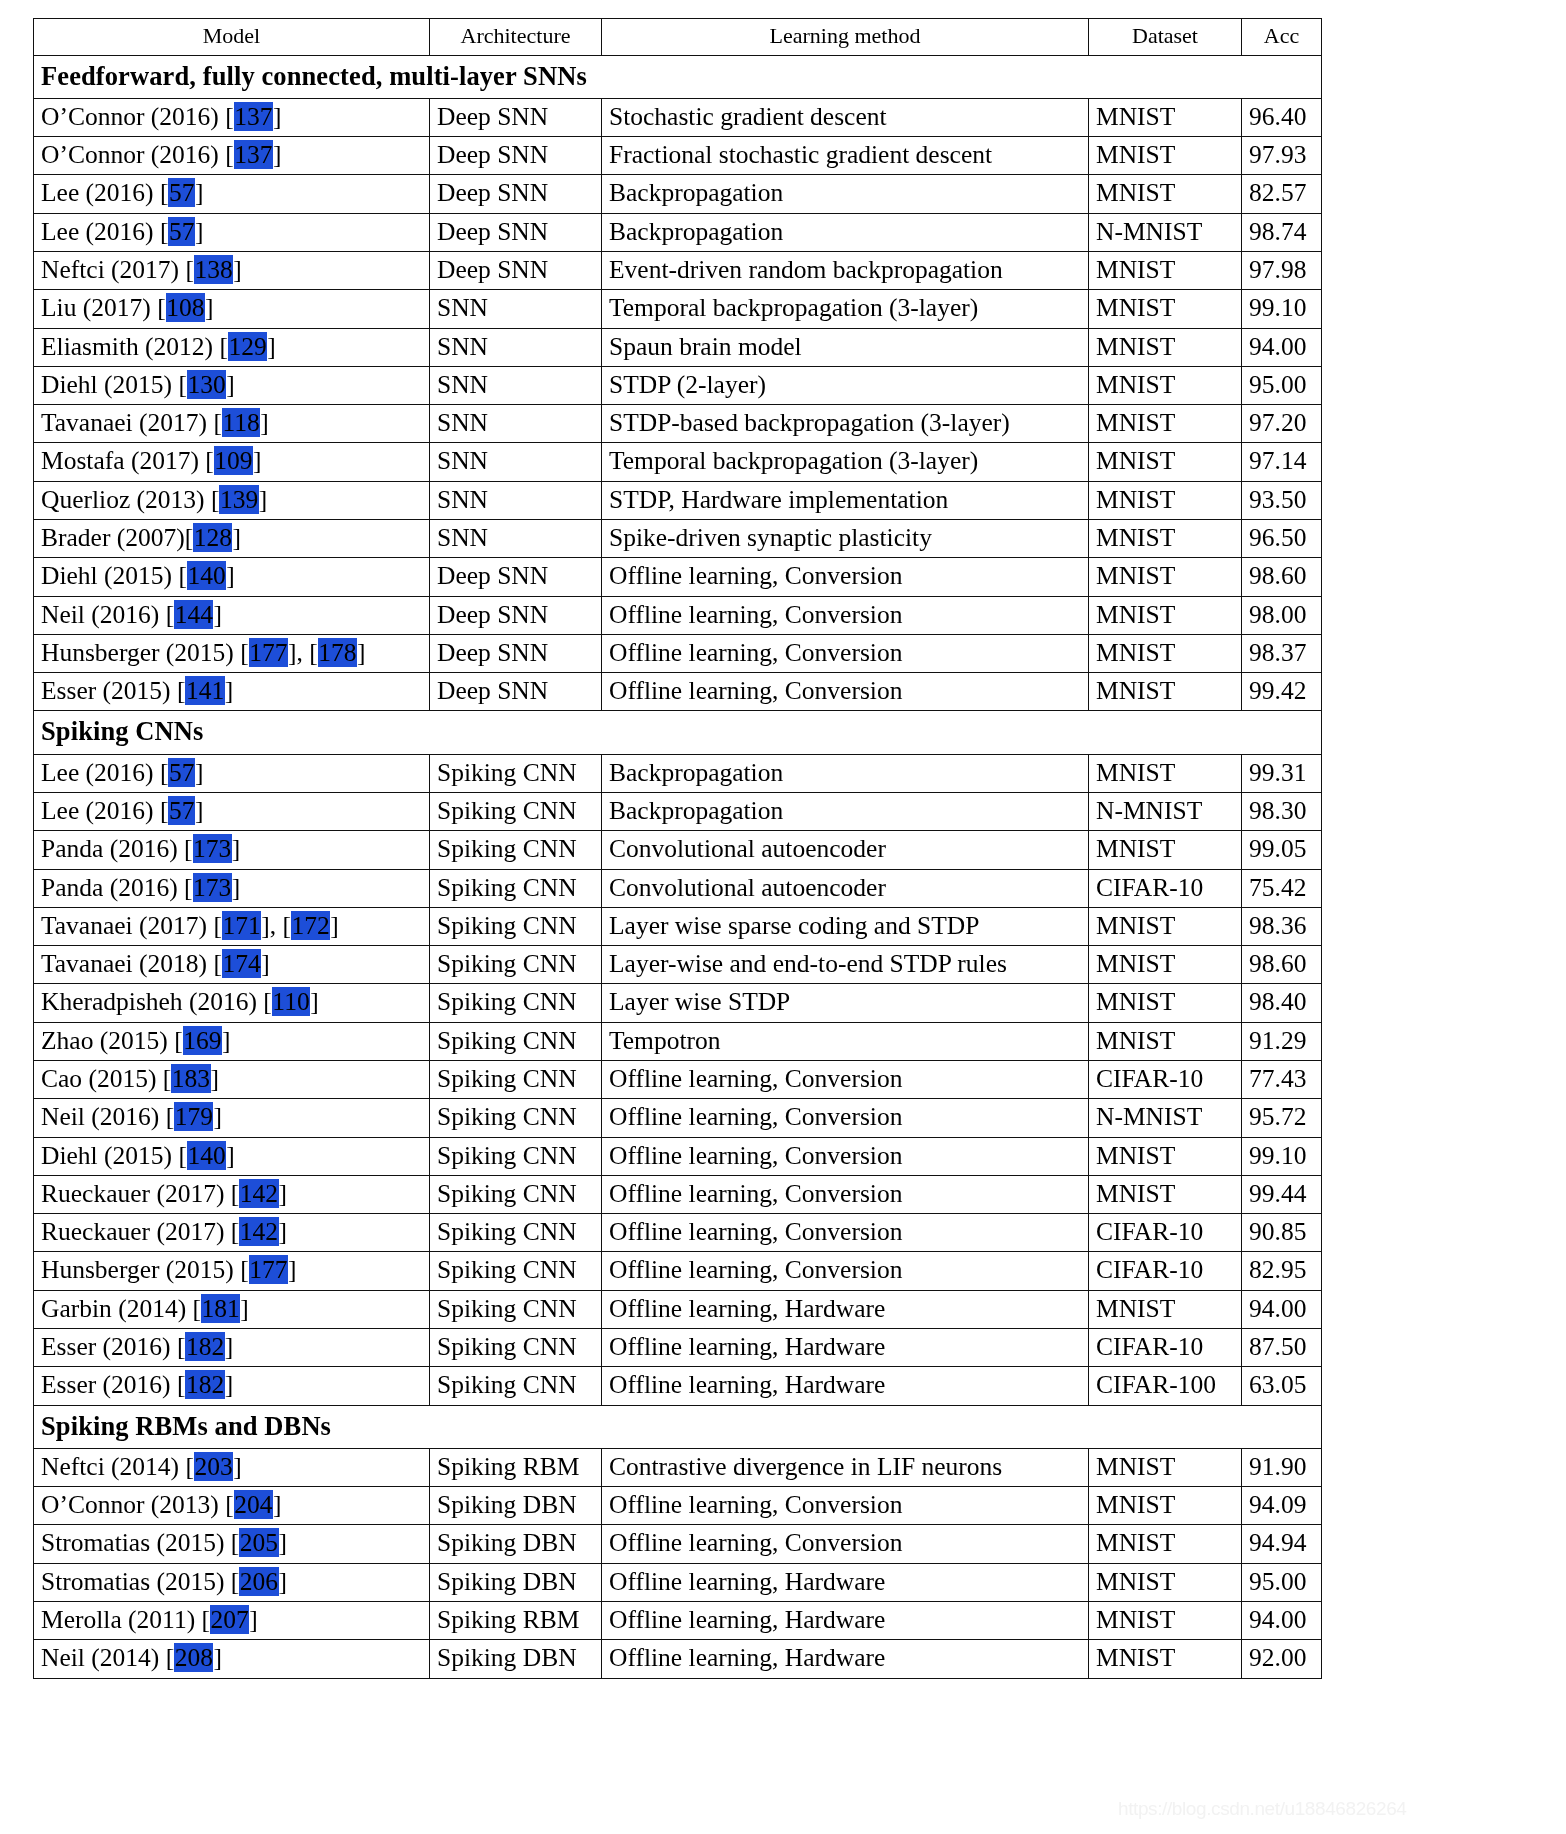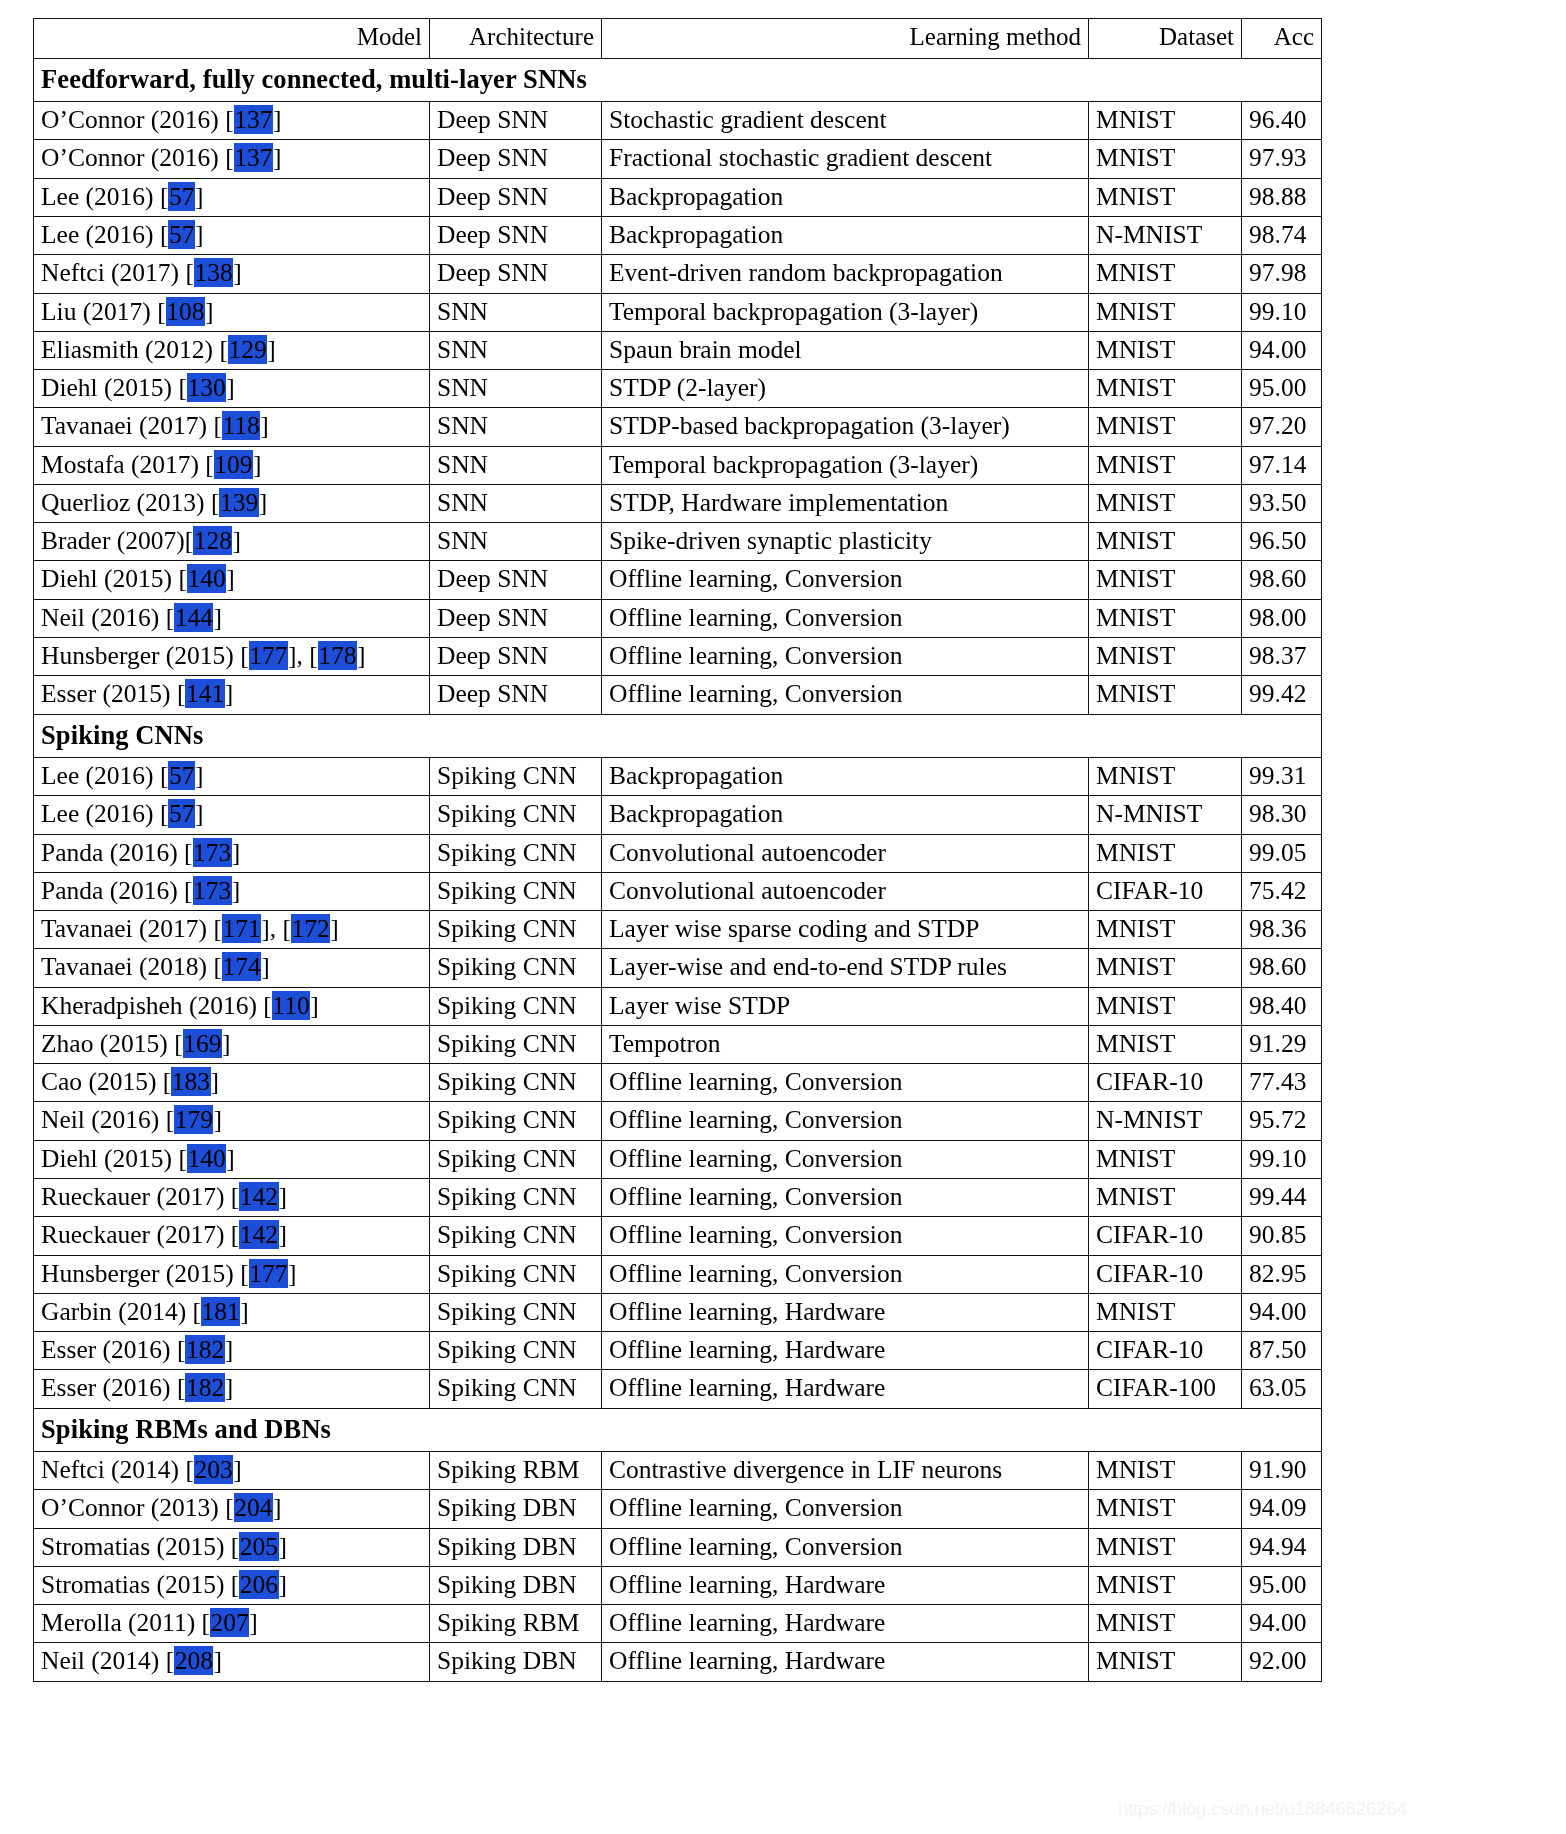--- a/index.html
+++ b/index.html
@@ -42,23 +42,23 @@
     border: 1.3px solid #111111;
     padding: 4px 7px 6px 7px;
     vertical-align: middle;
     white-space: nowrap;
     overflow: visible;
     height: 28px;
     box-sizing: border-box;
   }
 
   table.snn-table thead th {
-    text-align: right;
+    text-align: center;
     font-weight: normal;
-    font-size: 25px;
+    font-size: 22px;
     padding-top: 5px;
     padding-bottom: 7px;
   }
 
   td.cell-left   { text-align: left; }
 
   tr.section-row td {
     text-align: left;
     font-weight: bold;
     font-size: 26.5px;
@@ -123,21 +123,21 @@
           <td class="cell-left">Deep SNN</td>
           <td class="cell-left">Fractional stochastic gradient descent</td>
           <td class="cell-left">MNIST</td>
           <td class="cell-left">97.93</td>
         </tr>
         <tr>
           <td class="cell-left"><span>Lee (2016) [</span><span class="cite">57</span><span class="brk">]</span></td>
           <td class="cell-left">Deep SNN</td>
           <td class="cell-left">Backpropagation</td>
           <td class="cell-left">MNIST</td>
-          <td class="cell-left">98.88</td>
+          <td class="cell-left">82.57</td>
         </tr>
         <tr>
           <td class="cell-left"><span>Lee (2016) [</span><span class="cite">57</span><span class="brk">]</span></td>
           <td class="cell-left">Deep SNN</td>
           <td class="cell-left">Backpropagation</td>
           <td class="cell-left">N-MNIST</td>
           <td class="cell-left">98.74</td>
         </tr>
         <tr>
           <td class="cell-left"><span>Neftci (2017) [</span><span class="cite">138</span><span class="brk">]</span></td>

